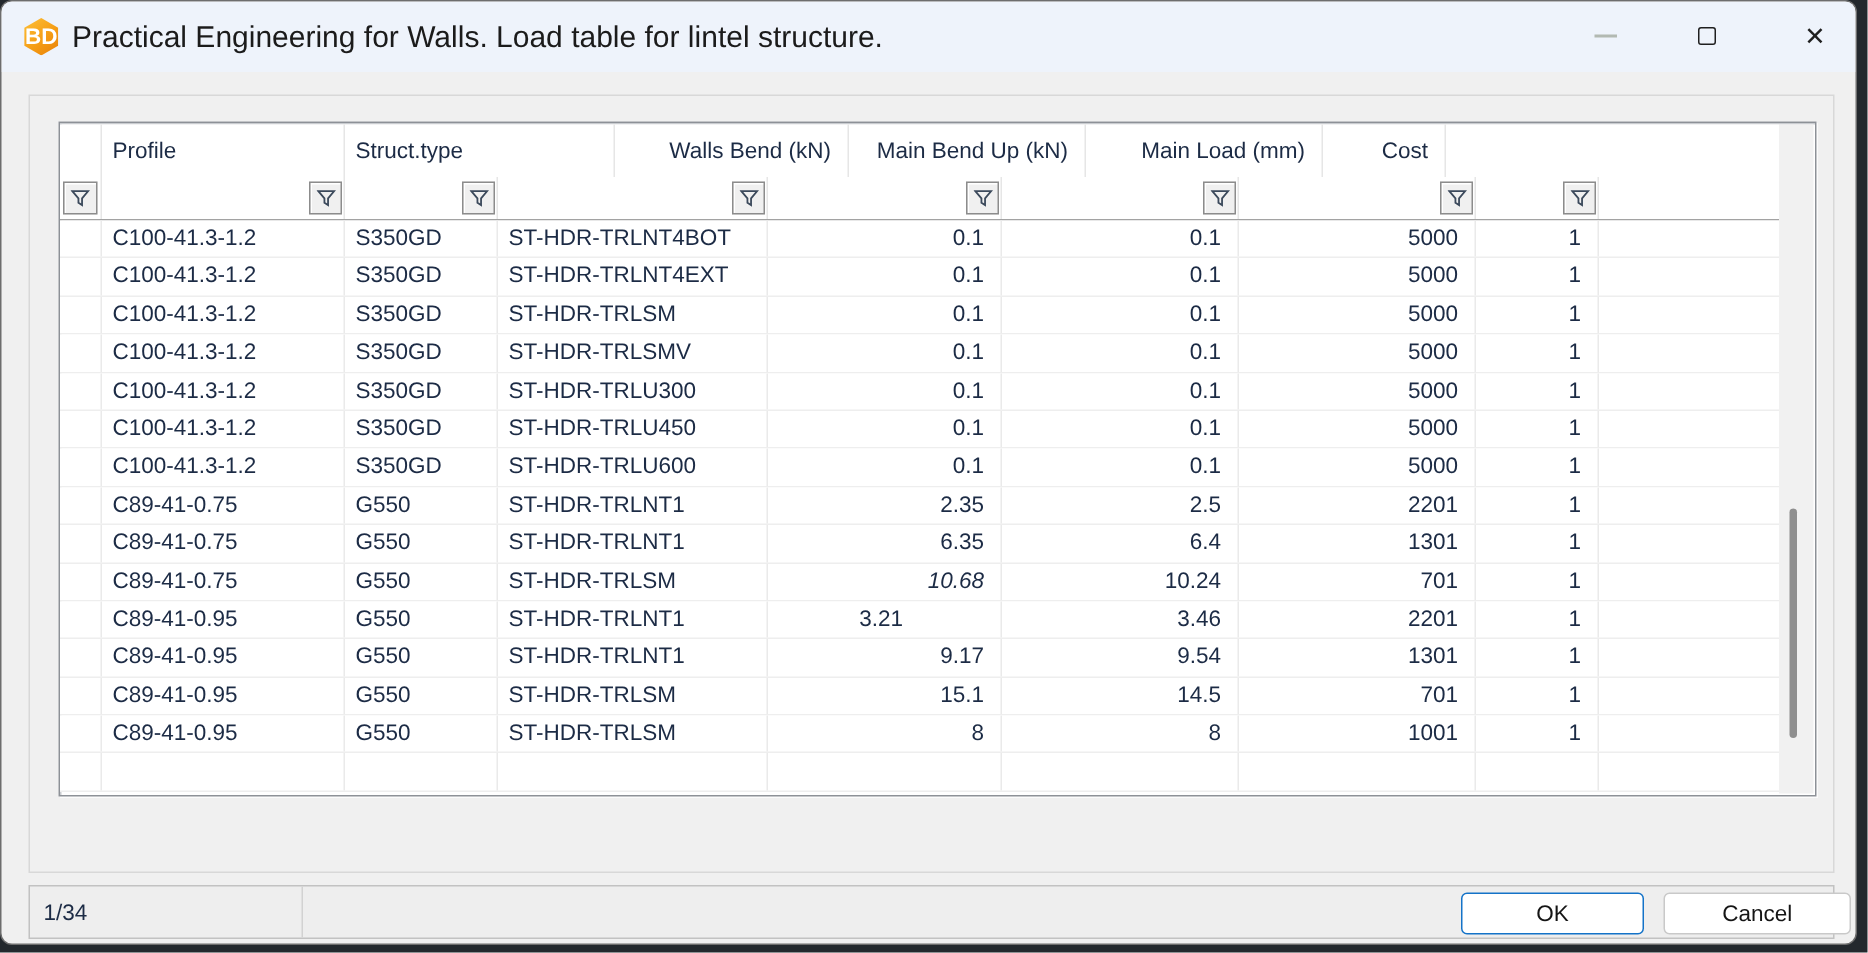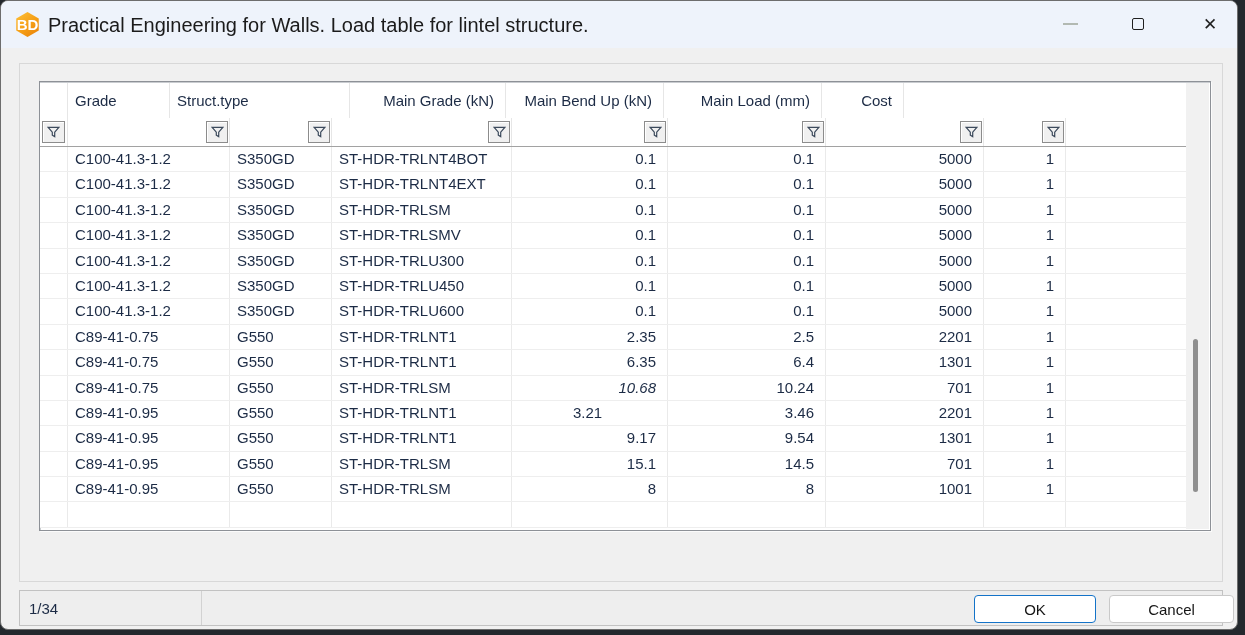--- a/index.html
+++ b/index.html
@@ -94,23 +94,23 @@
       <span class="glyph-close">✕</span>
     </button>
   </div>
 
   <div class="panel"></div>
 
   <div class="grid">
     <div class="grid-content">
       <div class="hrow">
           <div class="hcell" style="width: 28px;"></div>
-          <div class="hcell" style="width: 102px;">Grade</div>
+          <div class="hcell" style="width: 162px;">Profile</div>
           <div class="hcell" style="width: 180px;">Struct.type</div>
-          <div class="hcell ar" style="width: 156px;">Main Grade (kN)</div>
+          <div class="hcell ar" style="width: 156px;">Walls Bend (kN)</div>
           <div class="hcell ar" style="width: 158px;">Main Bend Up (kN)</div>
           <div class="hcell ar" style="width: 158px;">Main Load (mm)</div>
           <div class="hcell ar" style="width: 82px;">Cost</div>
           <div class="hcell no-r" style="width: 121px;"></div>
         </div>
       <div class="frow">
           <div class="fcell" style="width: 28px;">
             <button class="fbtn fbtn-fill">
               <svg width="13" height="13" viewBox="0 0 14 14">
                 <path d="M1.3 1.5 h11.4 l-4.4 5.2 v4.8 l-2.6 -1.7 v-3.1 z" fill="none" stroke="#3c4a5c" stroke-width="1.3"></path>

